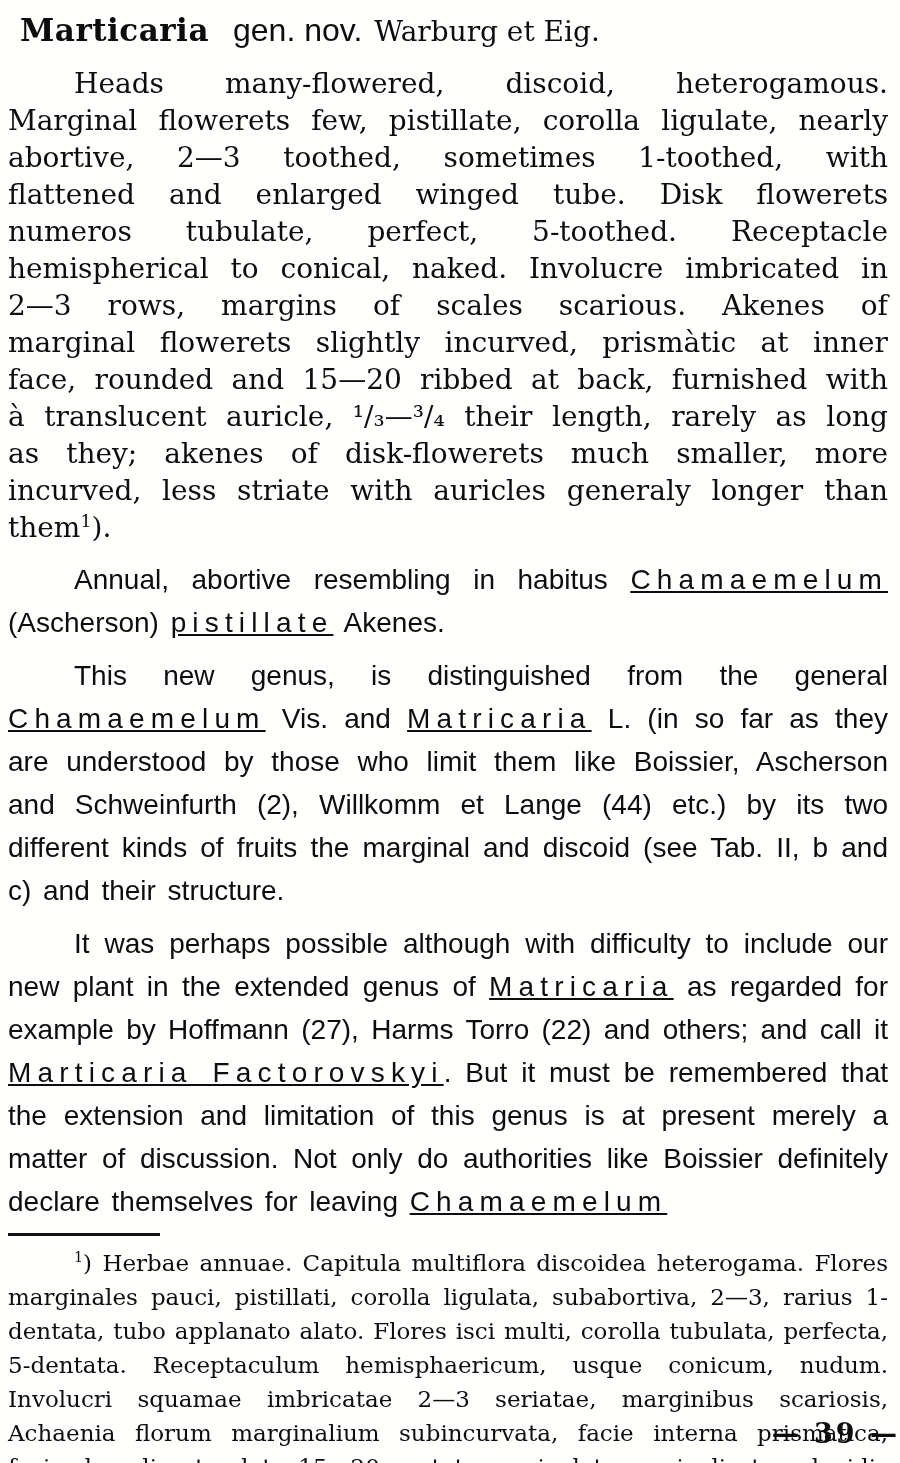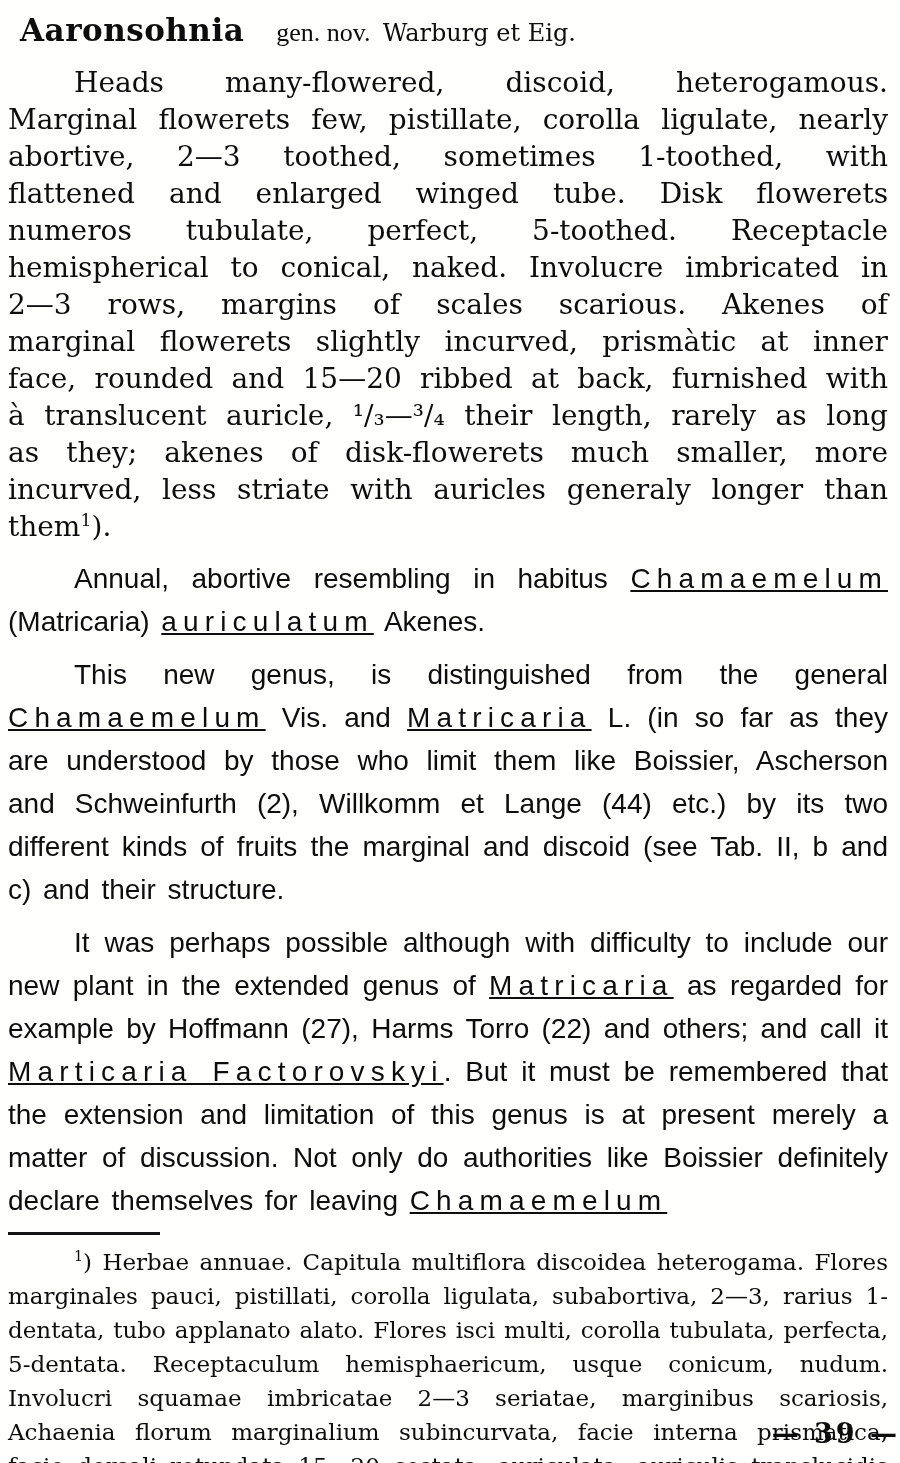--- a/index.html
+++ b/index.html
@@ -21,26 +21,26 @@
     font-family: "DejaVu Serif", serif;
     margin: 2px 0 16px 12px;
     white-space: nowrap;
   }
   .heading .genus {
     font-weight: 700;
     font-size: 31px;
     letter-spacing: 0.5px;
   }
   .heading .rank {
-    font-family: Liberation Serif, serif;
-    font-size: 26px;
-    margin-left: 32px;
+    font-family: Liberation Sans, sans-serif;
+    font-size: 32px;
+    margin-left: 24px;
   }
   .heading .authors {
-    font-size: 24px;
+    font-size: 28px;
     margin-left: 12px;
   }
   .body-text p {
     margin: 0;
   }
   .p-lead {
     font-family: "DejaVu Serif", serif;
     font-size: 28px;
     line-height: 37px;
     text-align: justify;
@@ -94,26 +94,26 @@
     font-size: 27px;
     letter-spacing: 3px;
   }
 </style>
 </head>
 <body>
 
 <div class="page">
 
   <div class="heading">
-    <span class="genus">Aaronsohnia</span><span class="rank">gen. nov.</span><span class="authors">Warburg et Eig.</span>
+    <span class="genus">Marticaria</span><span class="rank">gen. nov.</span><span class="authors">Warburg et Eig.</span>
   </div>
 
   <div class="body-text">
       <p class="p-lead"><span>Heads many-flowered, discoid, heterogamous. Marginal flowerets few, pistillate, corolla ligulate, nearly abortive, 2—3 toothed, sometimes 1-toothed, with flattened and enlarged winged tube. Disk flowerets numeros tubulate, perfect, 5-toothed. Receptacle hemispherical to conical, naked. Involucre imbricated in 2—3 rows, margins of scales scarious. Akenes of marginal flowerets slightly incurved, prismàtic at inner face, rounded and 15—20 ribbed at back, furnished with à translucent auricle, ¹/₃—³/₄ their length, rarely as long as they; akenes of disk-flowerets much smaller, more incurved, less striate with auricles generaly longer than them</span><sup>1</sup><span>).</span></p>
-      <p class="p-body"><span>Annual, abortive resembling in habitus </span><span class="spaced">Chamaemelum</span><span> (Matricaria) </span><span class="spaced">auriculatum</span><span> Akenes.</span></p>
+      <p class="p-body"><span>Annual, abortive resembling in habitus </span><span class="spaced">Chamaemelum</span><span> (Ascherson) </span><span class="spaced">pistillate</span><span> Akenes.</span></p>
       <p class="p-body"><span>This new genus, is distinguished from the general </span><span class="spaced">Chamaemelum</span><span> Vis. and </span><span class="spaced">Matricaria</span><span> L. (in so far as they are understood by those who limit them like Boissier, Ascherson and Schweinfurth (2), Willkomm et Lange (44) etc.) by its two different kinds of fruits the marginal and discoid (see Tab. II, b and c) and their structure.</span></p>
       <p class="p-body"><span>It was perhaps possible although with difficulty to include our new plant in the extended genus of </span><span class="spaced">Matricaria</span><span> as regarded for example by Hoffmann (27), Harms Torro (22) and others; and call it </span><span class="spaced">Marticaria Factorovskyi</span><span>. But it must be remembered that the extension and limitation of this genus is at present merely a matter of discussion. Not only do authorities like Boissier definitely declare themselves for leaving </span><span class="spaced">Chamaemelum</span></p>
     </div>
 
   <div class="footnote-rule"></div>
 
   <div class="footnote"><sup>1</sup><span>) Herbae annuae. Capitula multiflora discoidea heterogama. Flores marginales pauci, pistillati, corolla ligulata, subabortiva, 2—3, rarius 1-dentata, tubo applanato alato. Flores isci multi, corolla tubulata, perfecta, 5-dentata. Receptaculum hemisphaericum, usque conicum, nudum. Involucri squamae imbricatae 2—3 seriatae, marginibus scariosis, Achaenia florum marginalium subincurvata, facie interna prismatica, facie dorsali rotundata 15—20 costata, auriculata, auriculis translucidis vulgo quam achenia brevioribus. Achaenia florum discii multo minora, magis incurvata, minus striata, auriculis quam achaenia longioribus.</span></div>
 
   <div class="page-number">— 39 —</div>
 

